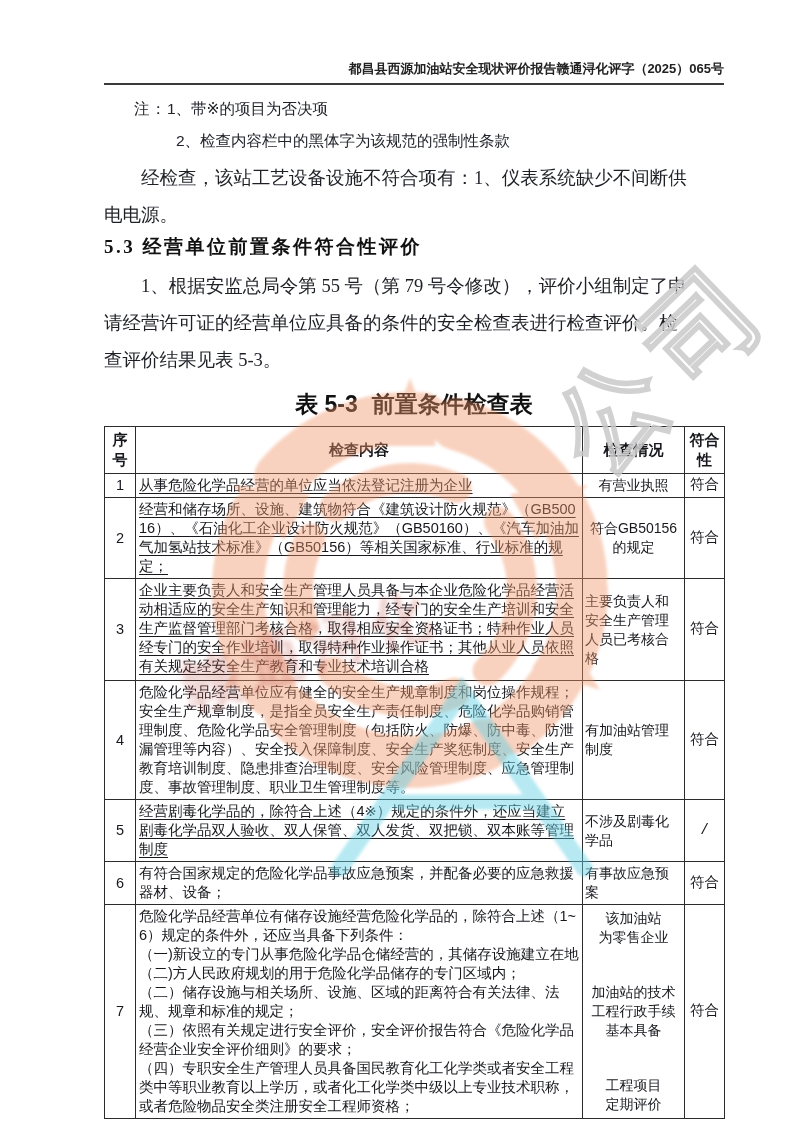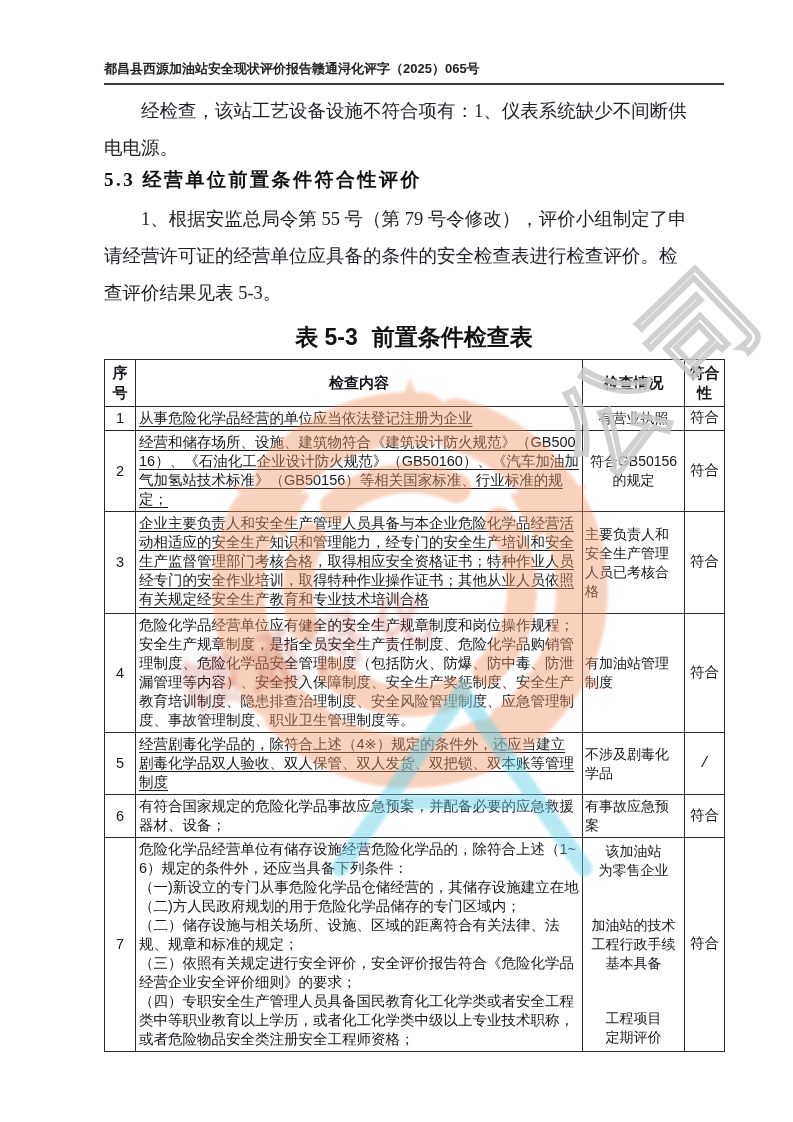--- a/index.html
+++ b/index.html
@@ -8,21 +8,21 @@
     width:793px;height:1122px;
     background:#ffffff;
     overflow:hidden;
     box-sizing:border-box;
     padding:60px 70px 0 104px;
     color:#1c1c1f;
     font-family:"Liberation Serif","DejaVu Serif",serif;
   }
   
   .doc-header{
-    display:flex;justify-content:flex-start;align-items:flex-end;
+    display:flex;justify-content:flex-end;align-items:flex-end;
     width:620px;
     font-family:"Liberation Sans","DejaVu Sans",sans-serif;
     font-size:13px;font-weight:bold;color:#222;
     border-bottom:2px solid #3a3a3a;
     padding-bottom:5px;
   }
   
   .notes{margin-top:14px;font-family:"Liberation Sans","DejaVu Sans",sans-serif;
     font-size:15.5px;color:#22242c;}
   .note-line1{margin-left:30px;}
@@ -67,20 +67,26 @@
 </head>
 <body>
 
 <div class="page">
 
   <div class="doc-header">
     <span>都昌县西源加油站安全现状评价报告</span>
     <span>赣通浔化评字（2025）065号</span>
   </div>
 
+  <div class="notes">
+    <div class="note-line1">
+      <span class="note-label">注：</span><span>1、带※的项目为否决项</span>
+    </div>
+    <div class="note-line2">2、检查内容栏中的黑体字为该规范的强制性条款</div>
+  </div>
 
   <div class="para">经检查，该站工艺设备设施不符合项有：1、仪表系统缺少不间断供电电源。</div>
 
   <div class="section-heading">5.3 经营单位前置条件符合性评价</div>
 
   <div class="para">1、根据安监总局令第 55 号（第 79 号令修改），评价小组制定了申请经营许可证的经营单位应具备的条件的安全检查表进行检查评价。检查评价结果见表 5-3。</div>
 
   <div class="table-title">
     <span class="tnum">表 5-3</span><span>前置条件检查表</span>
   </div>

